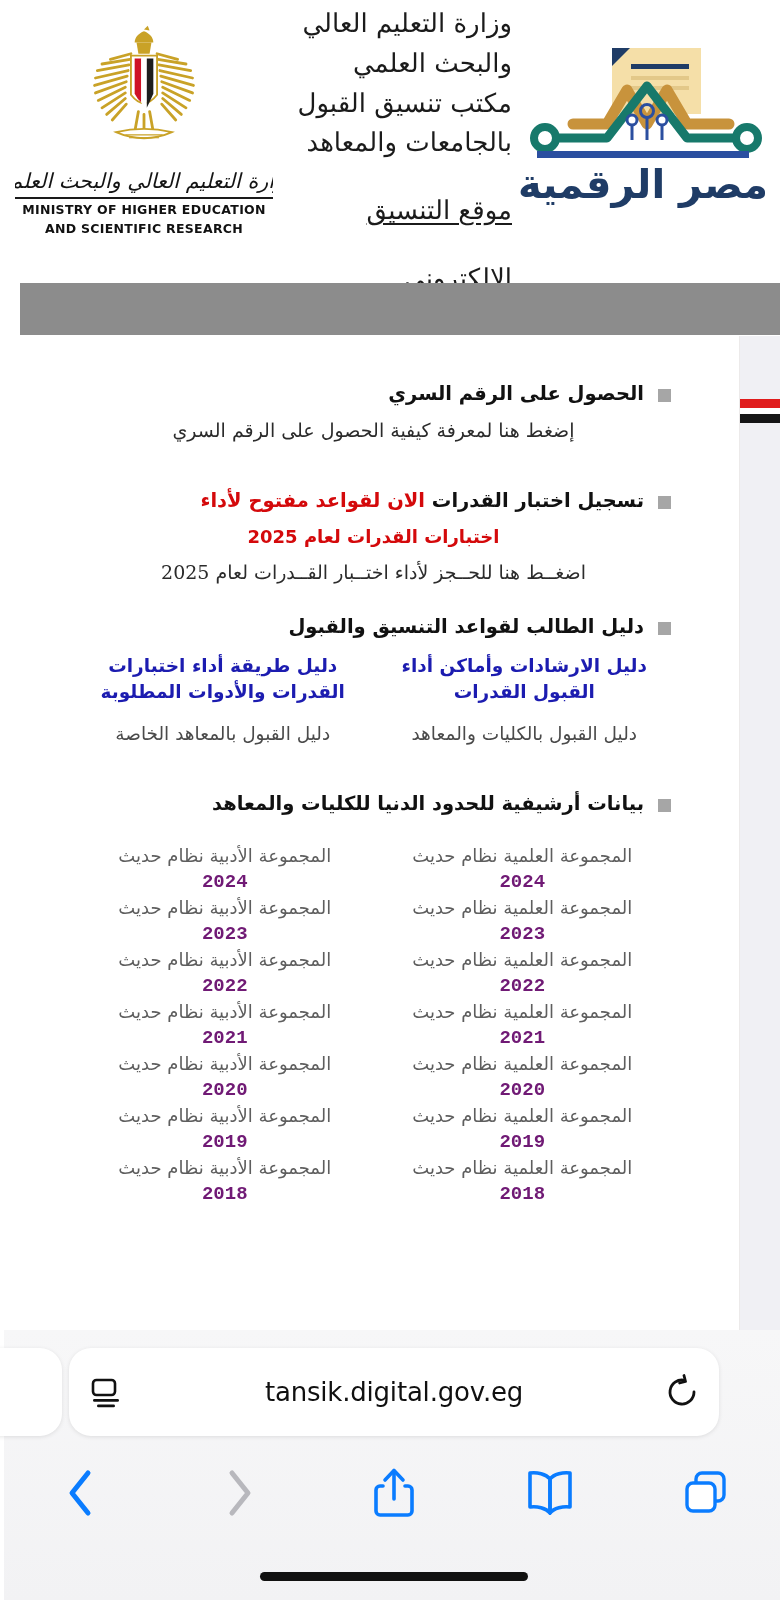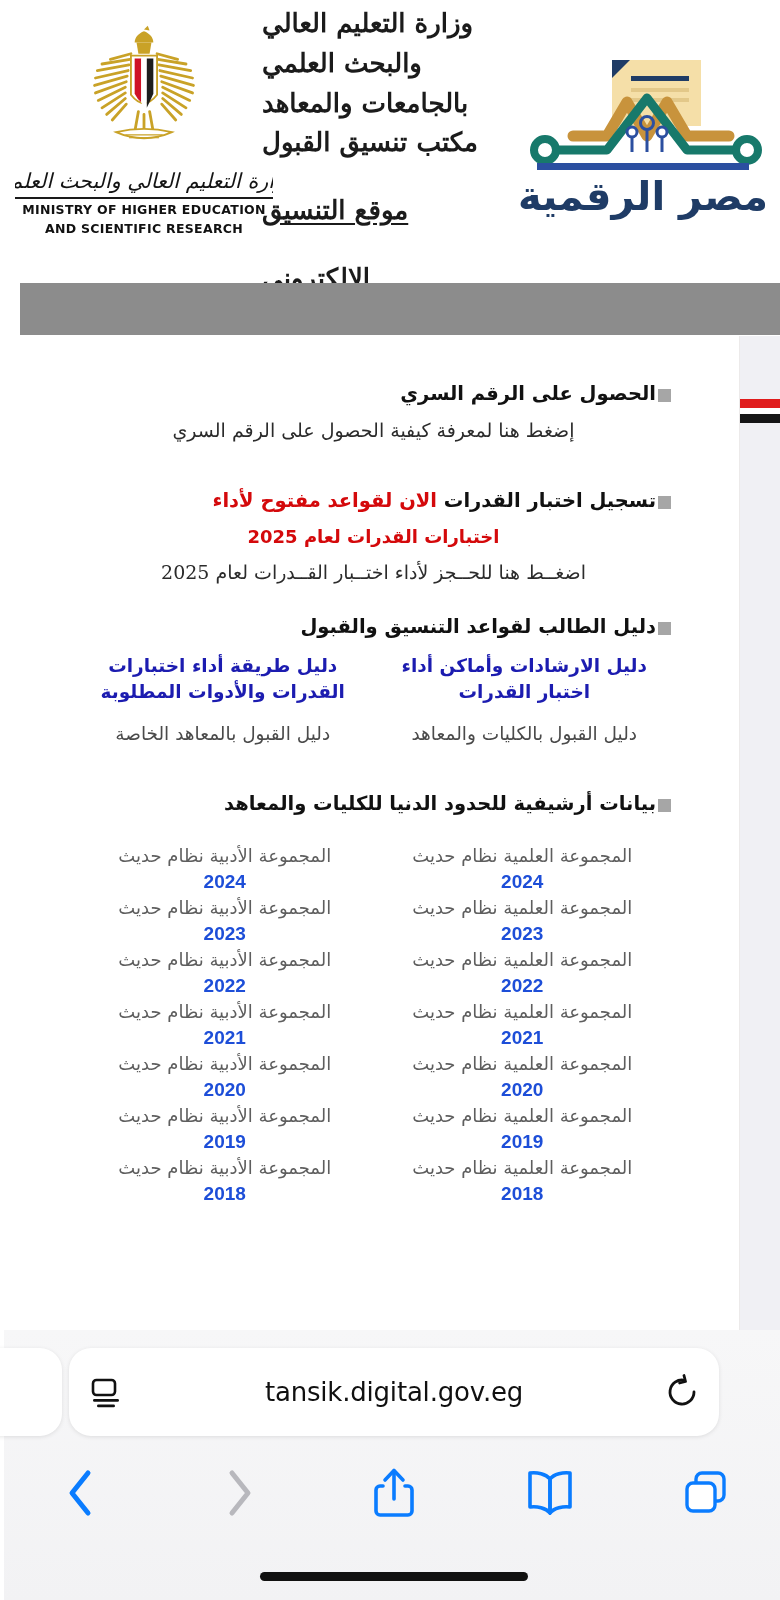--- a/index.html
+++ b/index.html
@@ -40,28 +40,28 @@
     font-family:"DejaVu Sans","Liberation Sans",sans-serif;
     font-weight:700; font-size:12.5px; letter-spacing:0.3px;
     color:#111; line-height:1.25; direction:ltr; margin-top:3px;
   }
   .ministry-rule {
     width:258px; height:2px; background:#1a1a1a; margin:1px auto 3px auto;
   }
 
   .center-title {
     position:absolute; left:262px; top:4px; width:250px;
-    text-align:left; direction:rtl;
+    text-align:right; direction:rtl;
     font-family:"DejaVu Serif","Liberation Serif",serif;
-    font-size:26px; line-height:1.53; color:#1b1b1b; font-weight:700;
+    font-size:26px; line-height:1.53; color:#1b1b1b; font-weight:400;
   }
   .center-title .u { text-decoration:underline; text-underline-offset:4px;margin-top:28px; }
 
   .digital-logo {
-    position:absolute; left:515px; top:40px; width:250px; height:180px;
+    position:absolute; left:515px; top:28px; width:250px; height:180px;
   }
 
   
   .nav-band {
     position:absolute; left:20px; top:283px; width:760px; height:52px;
     background:#8c8c8c;
   }
 
   
   .right-sliver {
@@ -86,21 +86,21 @@
     position:absolute; left:8px; top:336px; width:732px; height:994px;
     background:#ffffff; border-right:1px solid #eceaea;
     box-shadow: 0 0 0 0 transparent;
     overflow:hidden;
   }
   .content-inner { padding: 44px 68px 0 68px; direction:rtl; }
 
   
   .bullet-row {
     display:flex; align-items:flex-start; justify-content:flex-start;
-    direction:rtl; gap:2px;
+    direction:rtl; gap:14px;
   }
   .sq-bullet {
     flex:0 0 auto; width:13px; height:13px; background:#a6a6a6;
     margin-top:9px;
   }
   .bullet-head {
     font-family:"DejaVu Sans","Liberation Sans",sans-serif;
     font-weight:700; font-size:19.5px; color:#111; line-height:1.45;
     text-align:right;
   }
@@ -141,22 +141,22 @@
   .arch-row {
     display:flex; direction:rtl; align-items:flex-start;
     line-height:1.38; margin-bottom:1px;
   }
   .arch-cell {
     flex:1 1 50%; text-align:center;
     font-family:"DejaVu Sans","Liberation Sans",sans-serif;
     font-size:18px; color:#5e5e5e;
   }
   .arch-cell .yr {
-    font-family:Liberation Sans, sans-serif;
-    font-weight:700; font-size:19px; color:#1d4ed8; display:block;
+    font-family:Liberation Mono, monospace;
+    font-weight:700; font-size:19px; color:#701a75; display:block;
   }
 
   
   #browser-chrome {
     position:absolute; left:4px; top:1330px; width:780px; height:270px;
     background: linear-gradient(180deg,#f7f7f8 0%, #f2f2f4 100%);
   }
   .tab-peek {
     position:absolute; left:-52px; top:18px; width:110px; height:88px;
     background:#ffffff; border-radius:22px;
@@ -257,22 +257,22 @@
         </svg>
       </div>
       <div class="ministry-rule"></div>
       <div class="ministry-en">MINISTRY OF HIGHER EDUCATION</div>
       <div class="ministry-en">AND SCIENTIFIC RESEARCH</div>
     </div>
 
     <div class="center-title">
       <div>وزارة التعليم العالي</div>
       <div>والبحث العلمي</div>
+      <div>مكتب تنسيق القبول</div>
       <div>بالجامعات والمعاهد</div>
-      <div>مكتب تنسيق القبول</div>
       <div class="u">موقع التنسيق</div>
       <div class="u">الالكتروني</div>
     </div>
 
     <div class="digital-logo">
       <svg viewBox="0 0 250 180" width="250" height="180">
 
         <path d="M97 20 L186 20 L186 86 L97 86 Z" fill="#f5dfa8"></path>
         <path d="M97 20 L97 38 L115 20 Z" fill="#1f3c66"></path>
         <rect x="116" y="36" width="58" height="5" fill="#1f3c66"></rect>
@@ -337,21 +337,21 @@
       <div class="gap-m"></div>
 
       <div class="sect">
         <div class="bullet-row">
           <span class="sq-bullet"></span>
           <span class="bullet-head">دليل الطالب لقواعد التنسيق والقبول</span>
         </div>
 
         <div class="link-grid">
           <div class="link-col">
-            <span class="lnk">دليل الارشادات وأماكن أداء اختبار القدرات</span>
+            <span class="lnk">دليل الارشادات وأماكن أداء القبول القدرات</span>
             <span class="plain">دليل القبول بالكليات والمعاهد</span>
           </div>
           <div class="link-col">
             <span class="lnk">دليل طريقة أداء اختبارات القدرات والأدوات المطلوبة</span>
             <span class="plain">دليل القبول بالمعاهد الخاصة</span>
           </div>
         </div>
       </div>
 
       <div class="gap-l"></div>

